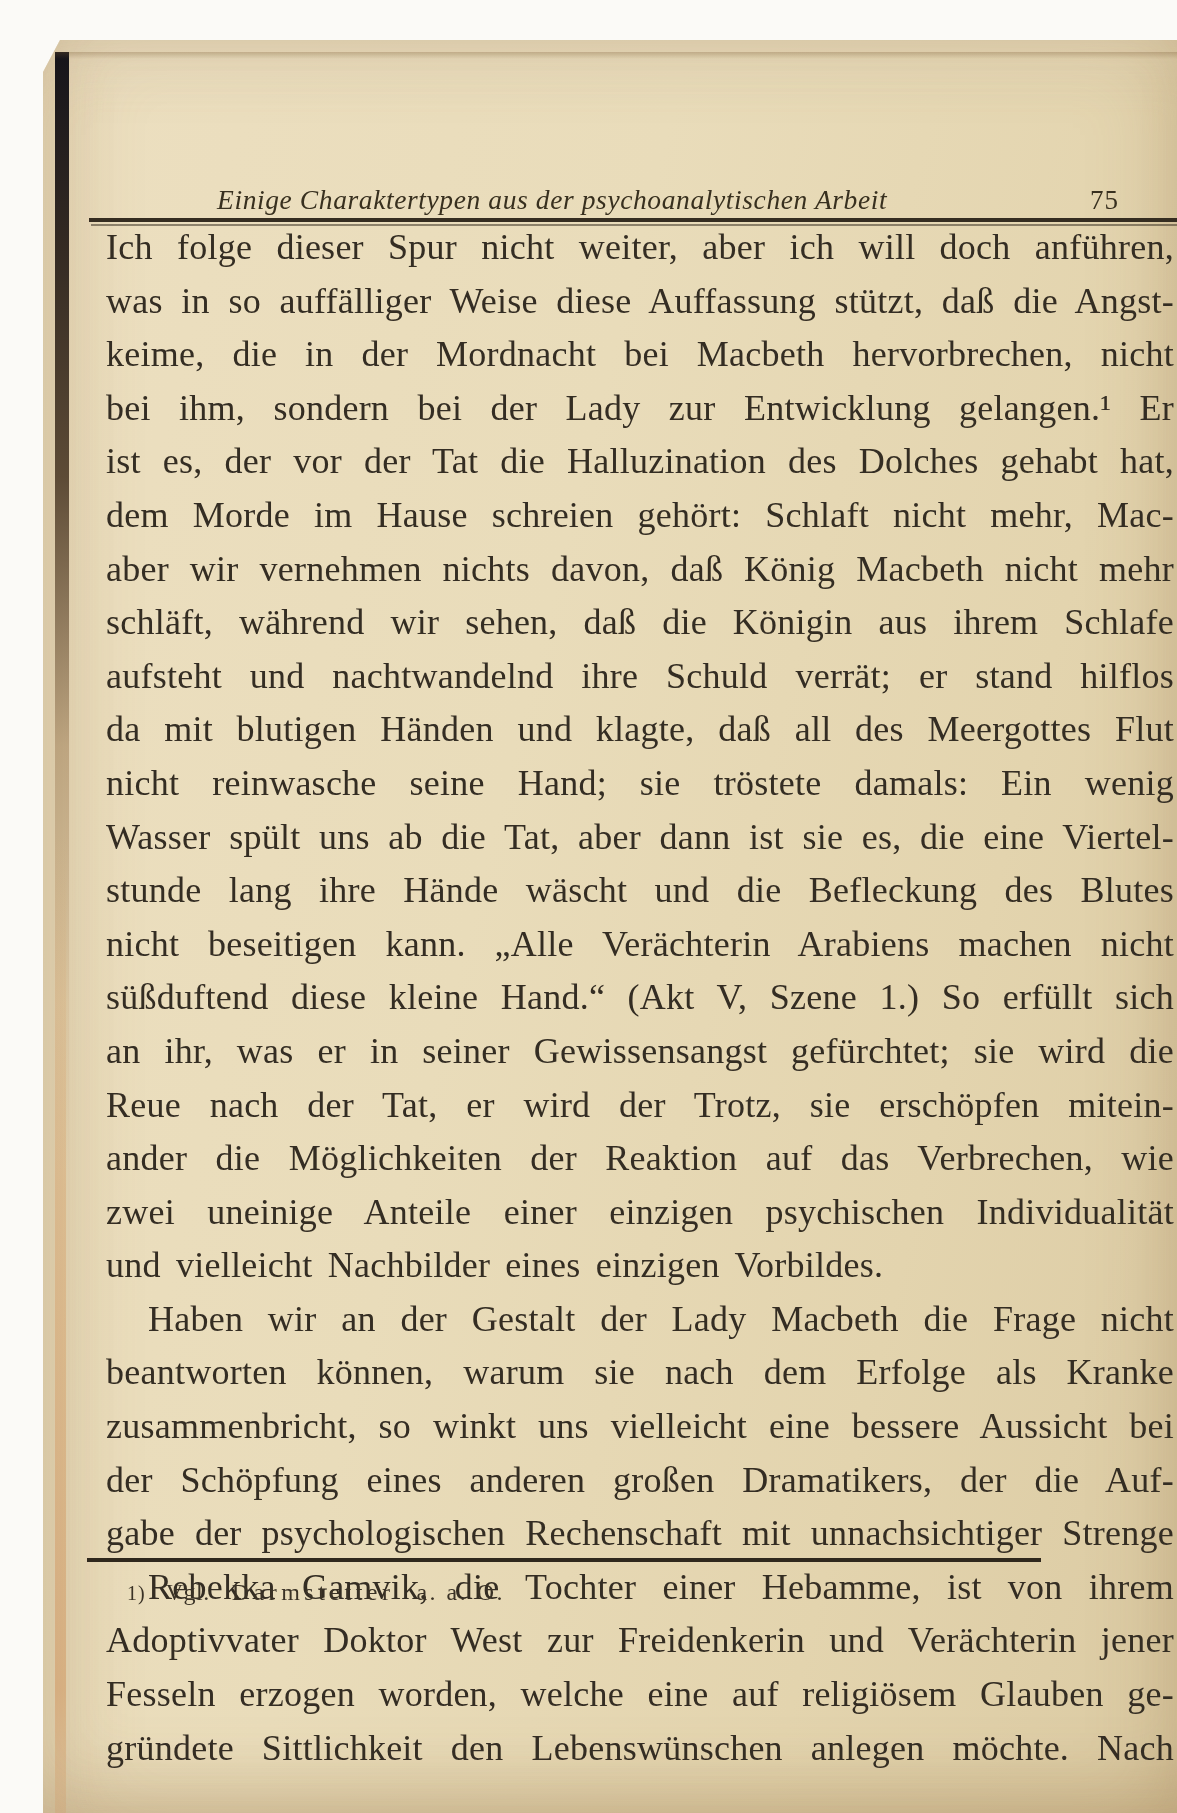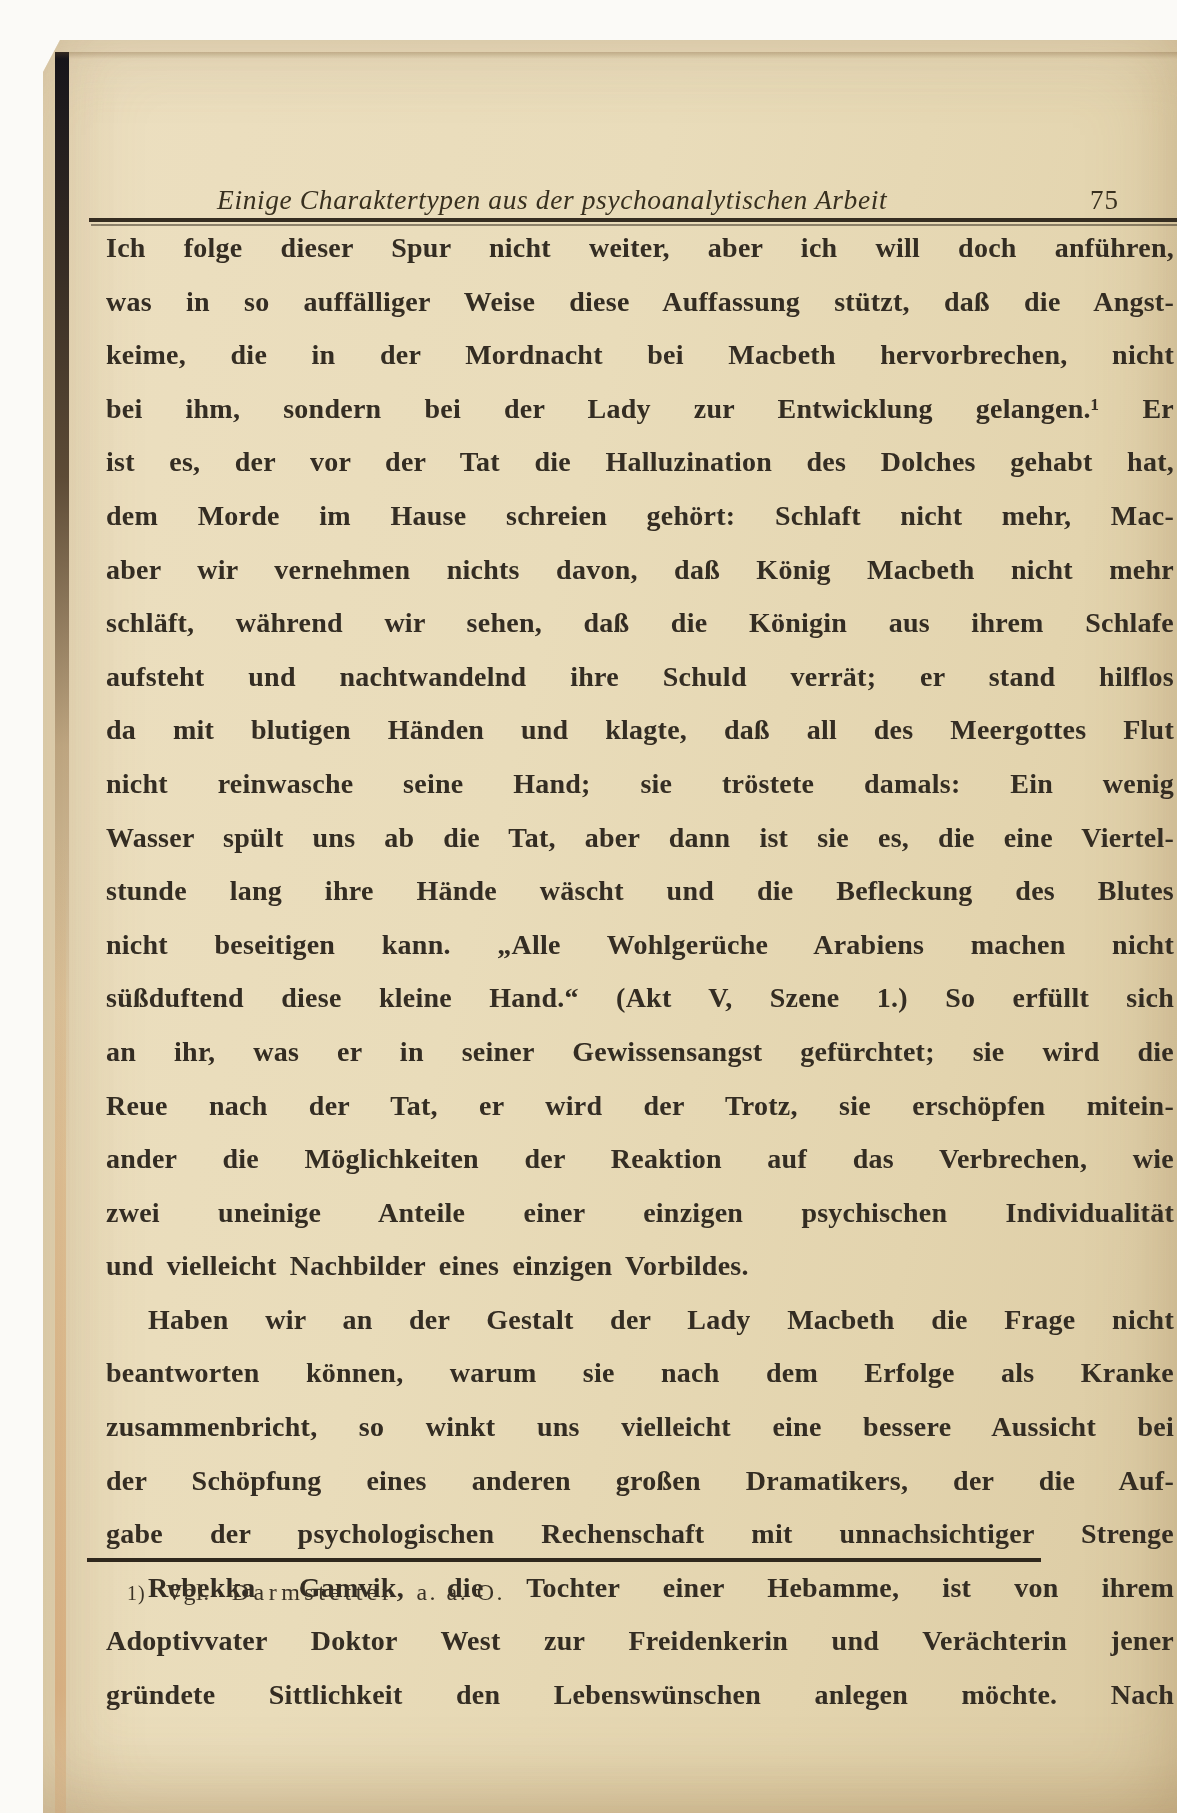--- a/index.html
+++ b/index.html
@@ -59,24 +59,23 @@
   }
   .header-rule::after {
     content: ""; position: absolute; left: 2px; right: 0; top: 6px; height: 2px;
     background: rgba(64,54,40,.55);
   }
   .body-text {
     position: absolute; top: 163px; left: 39px; width: 1092px;
   }
   .line {
     height: 41.6px; line-height: 41.6px;
-    font-size: 28px; letter-spacing: 0.25px;
+    font-size: 36px; letter-spacing: 0.25px;
     text-align: justify; text-align-last: justify;
     color: #342d23;
-    font-weight: bold;
   }
   .line.indent { padding-left: 42px; }
   .line.last { text-align: right; text-align-last: left; word-spacing: 6px; }
   .footnote-rule {
     position: absolute; top: 1506px; left: 32px; width: 954px; height: 4px;
     background: #2f281d;
   }
   .footnote {
     position: absolute; top: 1527px; left: 60px;
     font-size: 24px; color: #3a3226; letter-spacing: 0.5px; text-align: center;
@@ -107,34 +106,35 @@
       <div class="line">bei ihm, sondern bei der Lady zur Entwicklung gelangen.¹ Er</div>
       <div class="line">ist es, der vor der Tat die Halluzination des Dolches gehabt hat,</div>
       <div class="line">dem Morde im Hause schreien gehört: Schlaft nicht mehr, Mac-</div>
       <div class="line">aber wir vernehmen nichts davon, daß König Macbeth nicht mehr</div>
       <div class="line">schläft, während wir sehen, daß die Königin aus ihrem Schlafe</div>
       <div class="line">aufsteht und nachtwandelnd ihre Schuld verrät; er stand hilflos</div>
       <div class="line">da mit blutigen Händen und klagte, daß all des Meergottes Flut</div>
       <div class="line">nicht reinwasche seine Hand; sie tröstete damals: Ein wenig</div>
       <div class="line">Wasser spült uns ab die Tat, aber dann ist sie es, die eine Viertel-</div>
       <div class="line">stunde lang ihre Hände wäscht und die Befleckung des Blutes</div>
-      <div class="line">nicht beseitigen kann. „Alle Wohlgerüche Arabiens machen nicht</div>
+      <div class="line">nicht beseitigen kann. „Alle Verächterin Arabiens machen nicht</div>
       <div class="line">süßduftend diese kleine Hand.“ (Akt V, Szene 1.) So erfüllt sich</div>
       <div class="line">an ihr, was er in seiner Gewissensangst gefürchtet; sie wird die</div>
       <div class="line">Reue nach der Tat, er wird der Trotz, sie erschöpfen mitein-</div>
       <div class="line">ander die Möglichkeiten der Reaktion auf das Verbrechen, wie</div>
       <div class="line">zwei uneinige Anteile einer einzigen psychischen Individualität</div>
       <div class="line last">und vielleicht Nachbilder eines einzigen Vorbildes.</div>
       <div class="line indent">Haben wir an der Gestalt der Lady Macbeth die Frage nicht</div>
       <div class="line">beantworten können, warum sie nach dem Erfolge als Kranke</div>
       <div class="line">zusammenbricht, so winkt uns vielleicht eine bessere Aussicht bei</div>
       <div class="line">der Schöpfung eines anderen großen Dramatikers, der die Auf-</div>
       <div class="line">gabe der psychologischen Rechenschaft mit unnachsichtiger Strenge</div>
       <div class="line indent">Rebekka Gamvik, die Tochter einer Hebamme, ist von ihrem</div>
       <div class="line">Adoptivvater Doktor West zur Freidenkerin und Verächterin jener</div>
+      <div class="line">Fesseln erzogen worden, welche eine auf religiösem Glauben ge-</div>
       <div class="line">gründete Sittlichkeit den Lebenswünschen anlegen möchte. Nach</div>
     </div>
 
   <div class="footnote-rule"></div>
   <div class="footnote">
     <span class="fn-marker">1)</span><span class="fn-prefix">Vgl.</span><span class="fn-spaced">Darmstetter</span><span class="fn-suffix">a. a. O.</span>
   </div>
 </div>
 
 </body></html>

